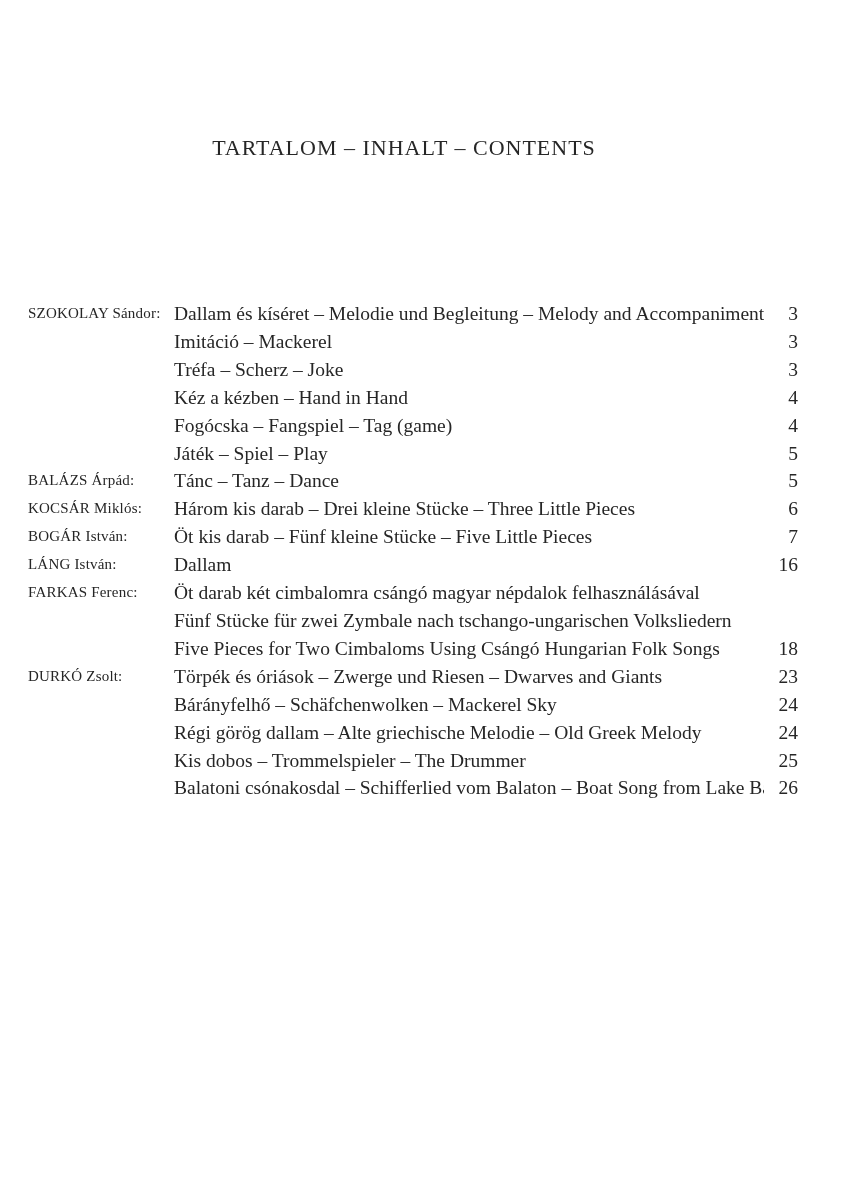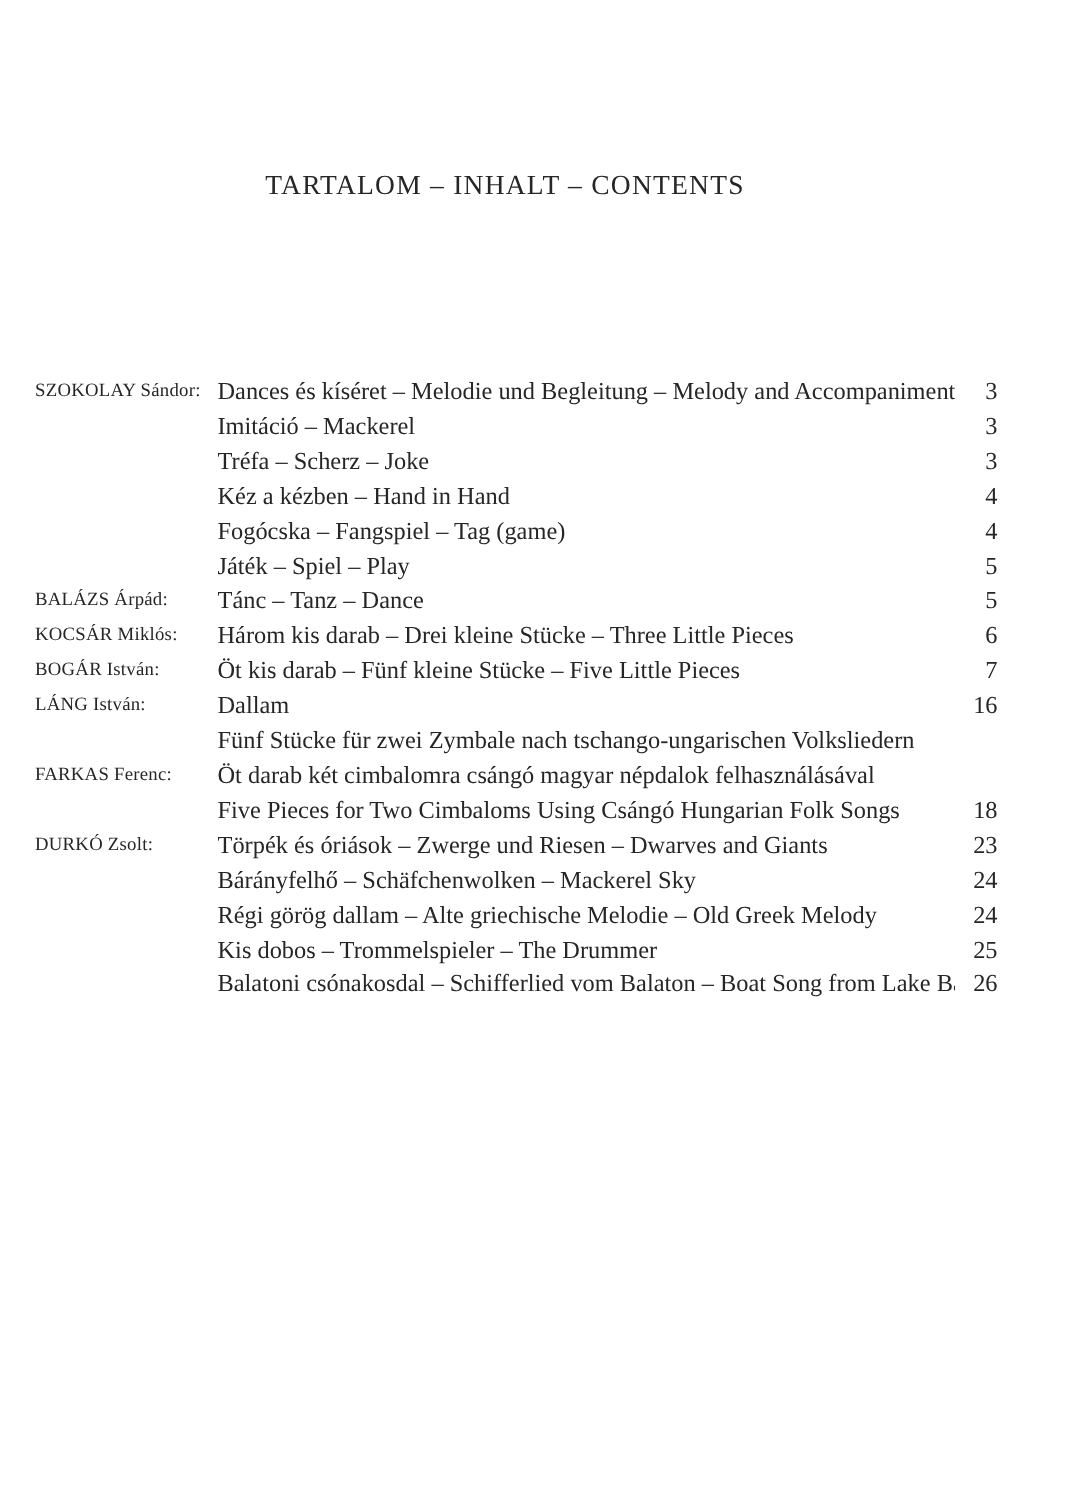--- a/index.html
+++ b/index.html
@@ -63,21 +63,21 @@
 </style>
 </head>
 <body>
 
 <div class="page">
   <h1 class="doc-title">TARTALOM – INHALT – CONTENTS</h1>
 
   <div class="toc" id="toc">
   <div class="toc-row">
     <span class="composer">SZOKOLAY Sándor:</span>
-    <span class="piece-title">Dances és kíséret – Melodie und Begleitung – Melody and Accompaniment</span>
+    <span class="piece-title">Dallam és kíséret – Melodie und Begleitung – Melody and Accompaniment</span>
     <span class="pagenum">3</span>
   </div>
 
   <div class="toc-row">
     <span class="composer"></span>
     <span class="piece-title">Imitáció – Mackerel</span>
     <span class="pagenum">3</span>
   </div>
 
   <div class="toc-row">
@@ -123,28 +123,28 @@
   </div>
 
 
   <div class="toc-row">
     <span class="composer">LÁNG István:</span>
     <span class="piece-title">Dallam</span>
     <span class="pagenum">16</span>
   </div>
 
   <div class="toc-row">
-    <span class="composer"></span>
-    <span class="piece-title">Fünf Stücke für zwei Zymbale nach tschango-ungarischen Volksliedern</span>
+    <span class="composer">FARKAS Ferenc:</span>
+    <span class="piece-title">Öt darab két cimbalomra csángó magyar népdalok felhasználásával</span>
     <span class="pagenum"></span>
   </div>
 
   <div class="toc-row">
-    <span class="composer">FARKAS Ferenc:</span>
-    <span class="piece-title">Öt darab két cimbalomra csángó magyar népdalok felhasználásával</span>
+    <span class="composer"></span>
+    <span class="piece-title">Fünf Stücke für zwei Zymbale nach tschango-ungarischen Volksliedern</span>
     <span class="pagenum"></span>
   </div>
 
   <div class="toc-row">
     <span class="composer"></span>
     <span class="piece-title">Five Pieces for Two Cimbaloms Using Csángó Hungarian Folk Songs</span>
     <span class="pagenum">18</span>
   </div>
 
   <div class="toc-row">

